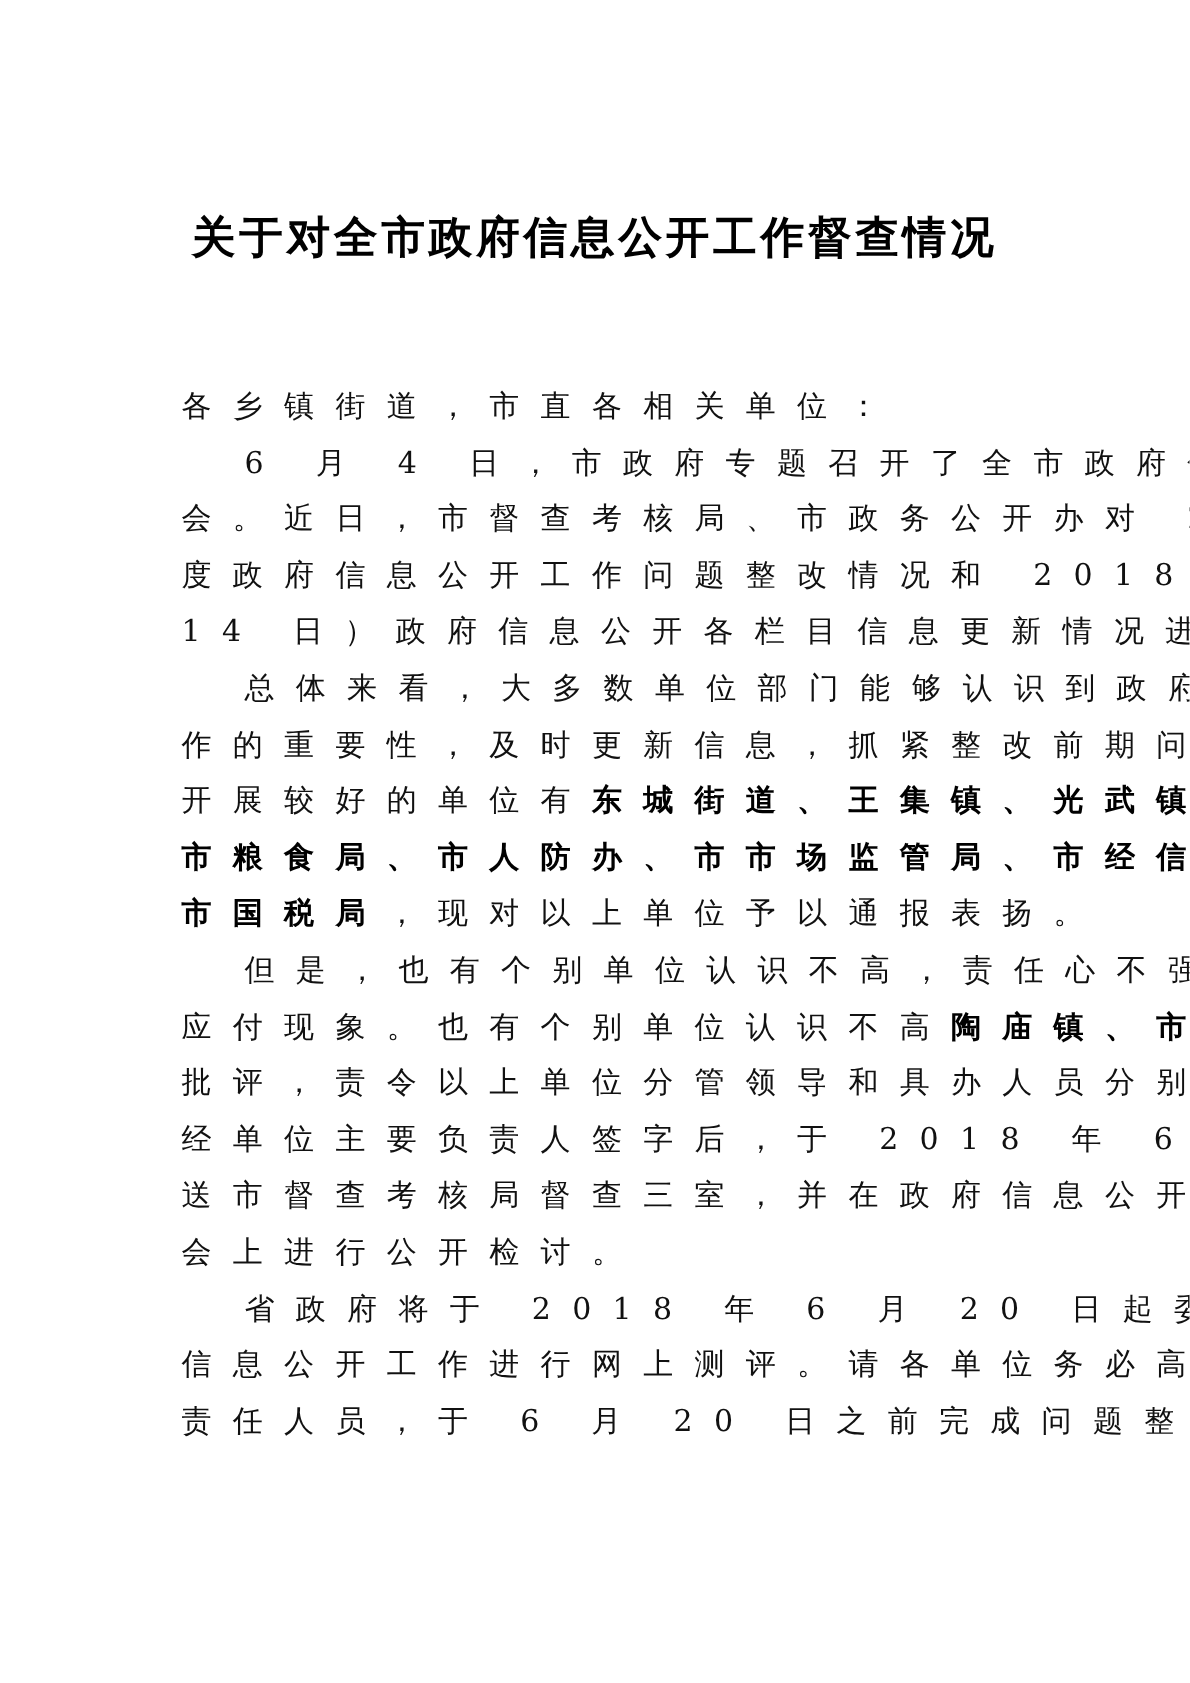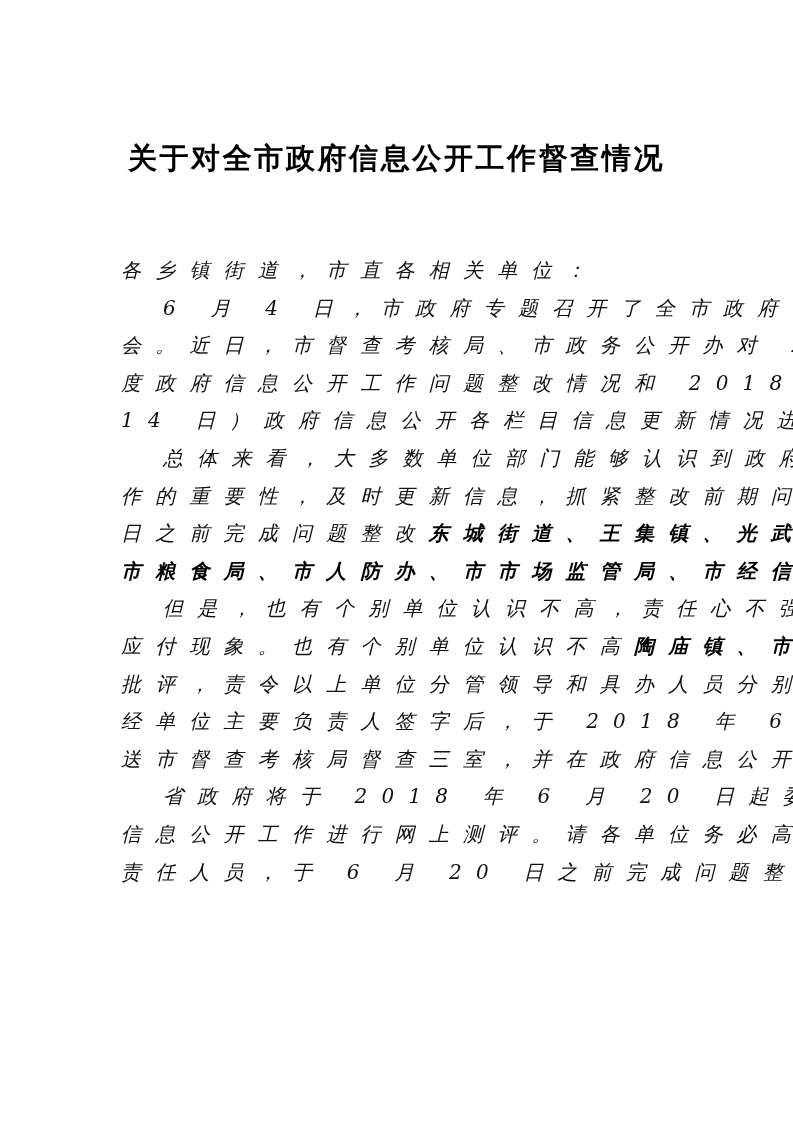--- a/index.html
+++ b/index.html
@@ -54,21 +54,20 @@
       font-family: "DejaVu Sans", sans-serif;
       font-weight: bold;
       color: #000;
     }
     .line {
       display: block;
       white-space: nowrap;
       text-align: justify;
       text-align-last: justify;
       height: 37.6px;
-      font-style: italic;
     }
     .line.last {
       text-align-last: left;
     }
     .line.ind {
       padding-left: 42px;
     }
   </style>
 </head>
 <body>
@@ -83,29 +82,31 @@
     <div id="paras">
         <div>
           <span class="line ind"><span>6 月 4 日，市政府专题召开了全市政府信息公开推进大</span></span>
           <span class="line"><span>会。近日，市督查考核局、市政务公开办对 2018 年第一季</span></span>
           <span class="line"><span>度政府信息公开工作问题整改情况和 2018 年 1-6 月（截止至</span></span>
           <span class="line"><span>14 日）政府信息公开各栏目信息更新情况进行了督查，现将</span></span>
         </div>
         <div>
           <span class="line ind"><span>总体来看，大多数单位部门能够认识到政府信息公开工</span></span>
           <span class="line"><span>作的重要性，及时更新信息，抓紧整改前期问题，其中工作</span></span>
-          <span class="line"><span>日之前完成问题整改</span><b>东城街道、王集镇、光武镇，市环保局、</b></span>
+          <span class="line"><span>开展较好的单位有</span><b>东城街道、王集镇、光武镇，市环保局、</b></span>
           <span class="line"><b>市粮食局、市人防办、市市场监管局、市经信委、市房产局、</b></span>
+          <span class="line last"><b>市国税局</b><span>，现对以上单位予以通报表扬。</span></span>
         </div>
         <div>
           <span class="line ind"><span>但是，也有个别单位认识不高，责任心不强，存在消极</span></span>
           <span class="line"><span>应付现象。也有个别单位认识不高</span><b>陶庙镇、市民宗局</b></span>
           <span class="line"><span>批评，责令以上单位分管领导和具办人员分别做出深刻检查，</span></span>
           <span class="line"><span>经单位主要负责人签字后，于 2018 年 6 月 16 日 17:30 前报</span></span>
           <span class="line"><span>送市督查考核局督查三室，并在政府信息公开问题整改推进</span></span>
+          <span class="line last"><span>会上进行公开检讨。</span></span>
         </div>
         <div>
           <span class="line ind"><span>省政府将于 2018 年 6 月 20 日起委托第三方对全省政府</span></span>
           <span class="line"><span>信息公开工作进行网上测评。请各单位务必高度重视，明确</span></span>
           <span class="line last"><span>责任人员，于 6 月 20 日之前完成问题整改、信息更新维护</span></span>
         </div>
       </div>
   </div>
 </div>
 

